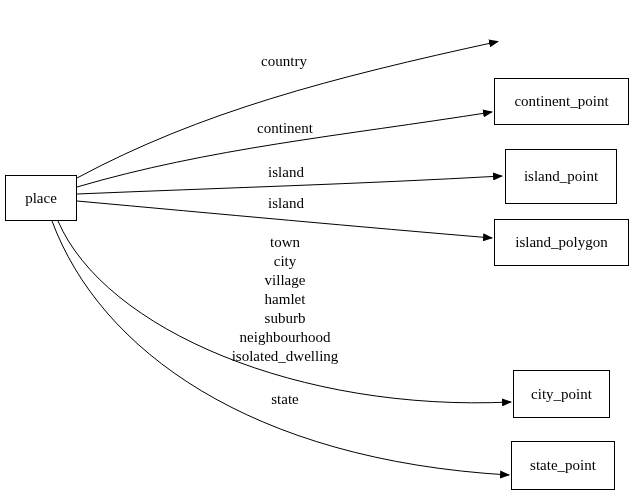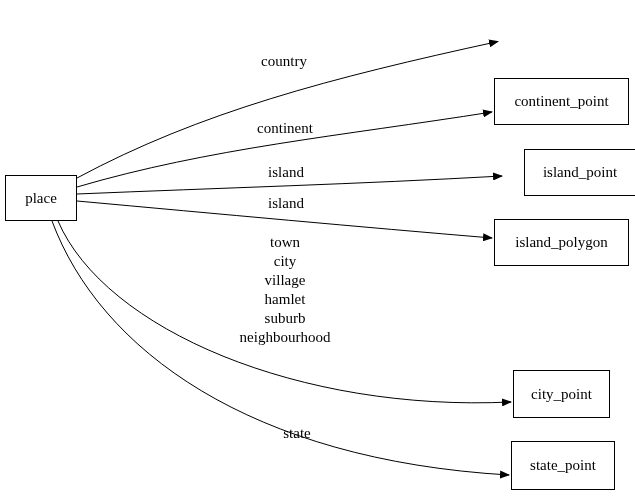--- a/index.html
+++ b/index.html
@@ -76,21 +76,21 @@
 
   <div class="node" style="left:5px; top:175px; width:72px; height:46px;">
     <span>place</span>
   </div>
 
 
   <div class="node" style="left:494px; top:78px; width:135px; height:47px;text-align:center;">
     <span>continent_point</span>
   </div>
 
-  <div class="node" style="left:524px; top:149px; width:112px; height:47px;">
+  <div class="node" style="left:505px; top:149px; width:112px; height:55px;">
     <span>island_point</span>
   </div>
 
   <div class="node" style="left:494px; top:219px; width:135px; height:47px;">
     <span>island_polygon</span>
   </div>
 
   <div class="node" style="left:513px; top:370px; width:97px; height:48px;">
     <span>city_point</span>
   </div>
@@ -107,17 +107,18 @@
 
   <div class="edge-label" style="left:286px; top:203px;">island</div>
 
   <div class="edge-label-block" style="left:285px; top:233px;">
     <div>town</div>
     <div>city</div>
     <div>village</div>
     <div>hamlet</div>
     <div>suburb</div>
     <div>neighbourhood</div>
+    <div>isolated_dwelling</div>
   </div>
 
-  <div class="edge-label" style="left:285px; top:433px;margin-left:12px;">state</div>
+  <div class="edge-label" style="left:285px; top:399px;">state</div>
 
 </div>
 
 </body></html>

